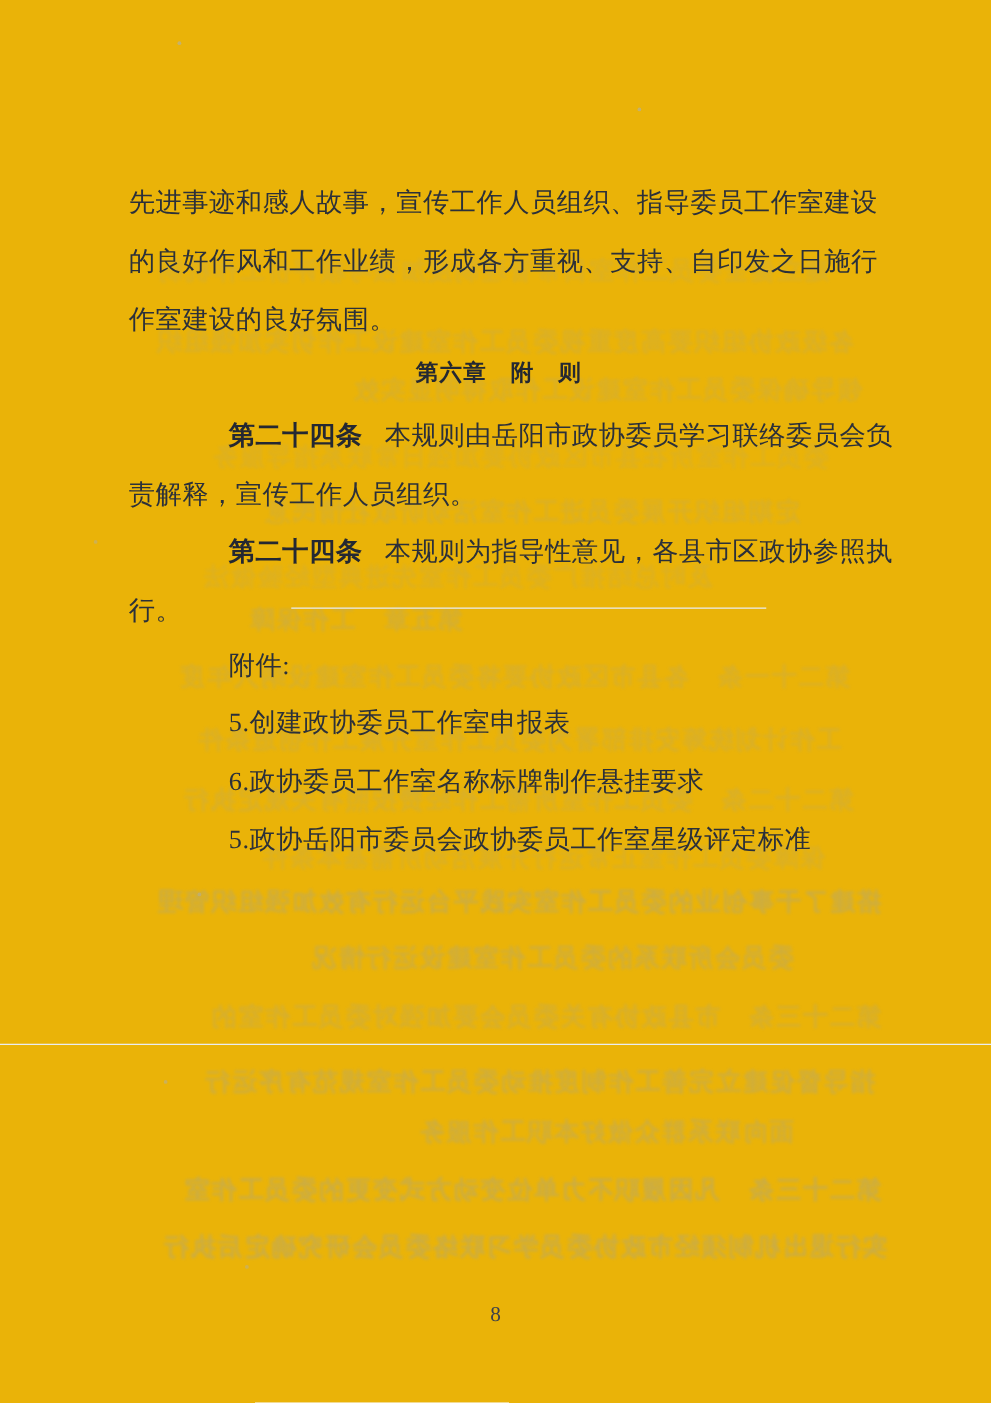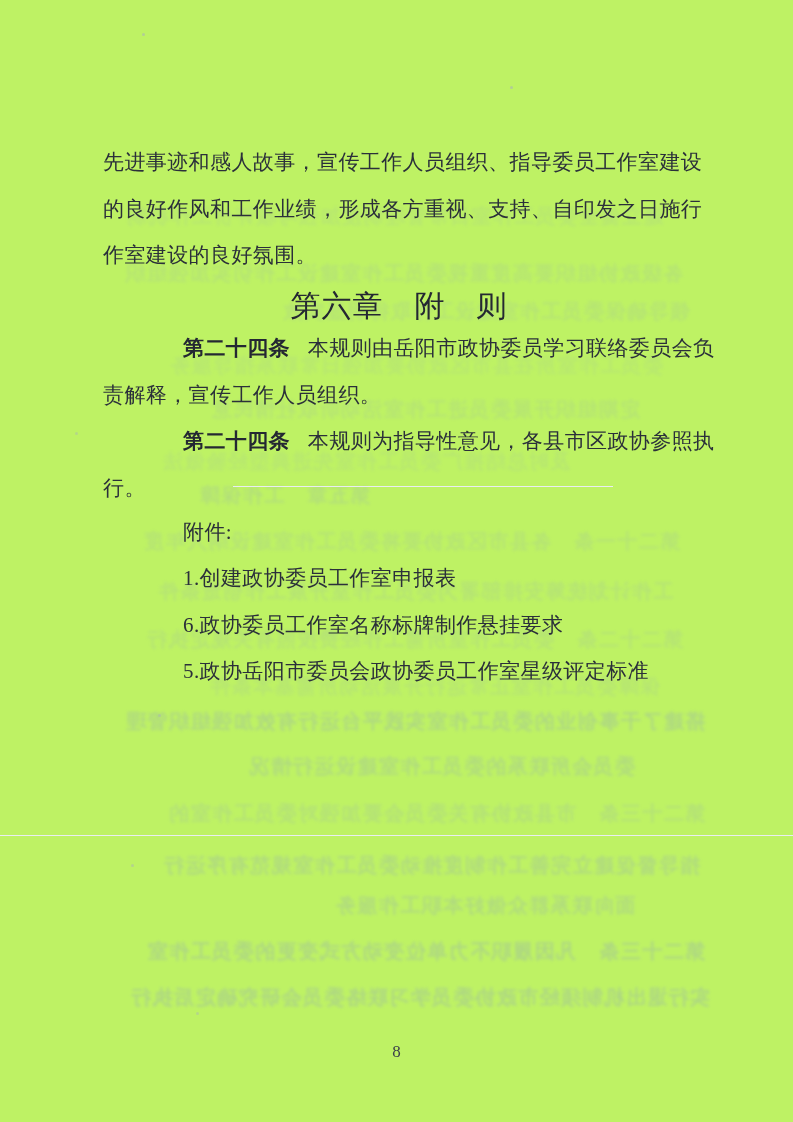--- a/index.html
+++ b/index.html
@@ -1,37 +1,37 @@
 <!DOCTYPE html>
 <html><head>
 <meta charset="utf-8">
 <style>
   html,body{margin:0;padding:0;background:#fafbfd;}
   .page{
     position:relative;
     width:793px;height:1122px;
-    background:#bef264;
+    background:#eab308;
     overflow:hidden;
     font-family:"Liberation Serif","DejaVu Serif",serif;
   }
   
   .tline{
     position:absolute;
     left:103px;width:592px;
     font-size:21px;
     letter-spacing:0.4px;
     color:#2b303a;
     white-space:nowrap;
     z-index:3;
   }
   .indent{left:147px;width:548px;margin-left:36px;}
   .heading{
-    font-weight:normal;
+    font-weight:bold;
     text-align:center;
-    font-size:30px;
+    font-size:18px;
     color:#242832;
     letter-spacing:1px;
   }
   .art-label{font-weight:bold;margin-right:0.85em;color:#242832;}
   
   .bleed{
     position:absolute;
     transform:scaleX(-1);
     filter:blur(1.4px);
     color:#8ba0c0;
@@ -111,19 +111,19 @@
       <span class="art-label">第二十四条</span><span>本规则由岳阳市政协委员学习联络委员会负</span>
     </div>
     <div class="tline" style="top:381px">责解释，宣传工作人员组织。</div>
 
     <div class="tline indent" style="top:427px">
       <span class="art-label">第二十四条</span><span>本规则为指导性意见，各县市区政协参照执</span>
     </div>
     <div class="tline" style="top:474px">行。</div>
 
     <div class="tline indent" style="top:518px">附件:</div>
-    <div class="tline indent" style="top:564px">1.创建政协委员工作室申报表</div>
+    <div class="tline indent" style="top:564px">5.创建政协委员工作室申报表</div>
     <div class="tline indent" style="top:611px">6.政协委员工作室名称标牌制作悬挂要求</div>
     <div class="tline indent" style="top:657px">5.政协岳阳市委员会政协委员工作室星级评定标准</div>
   </div>
 
   <div class="pagenum">8</div>
 </div>
 
 </body></html>

